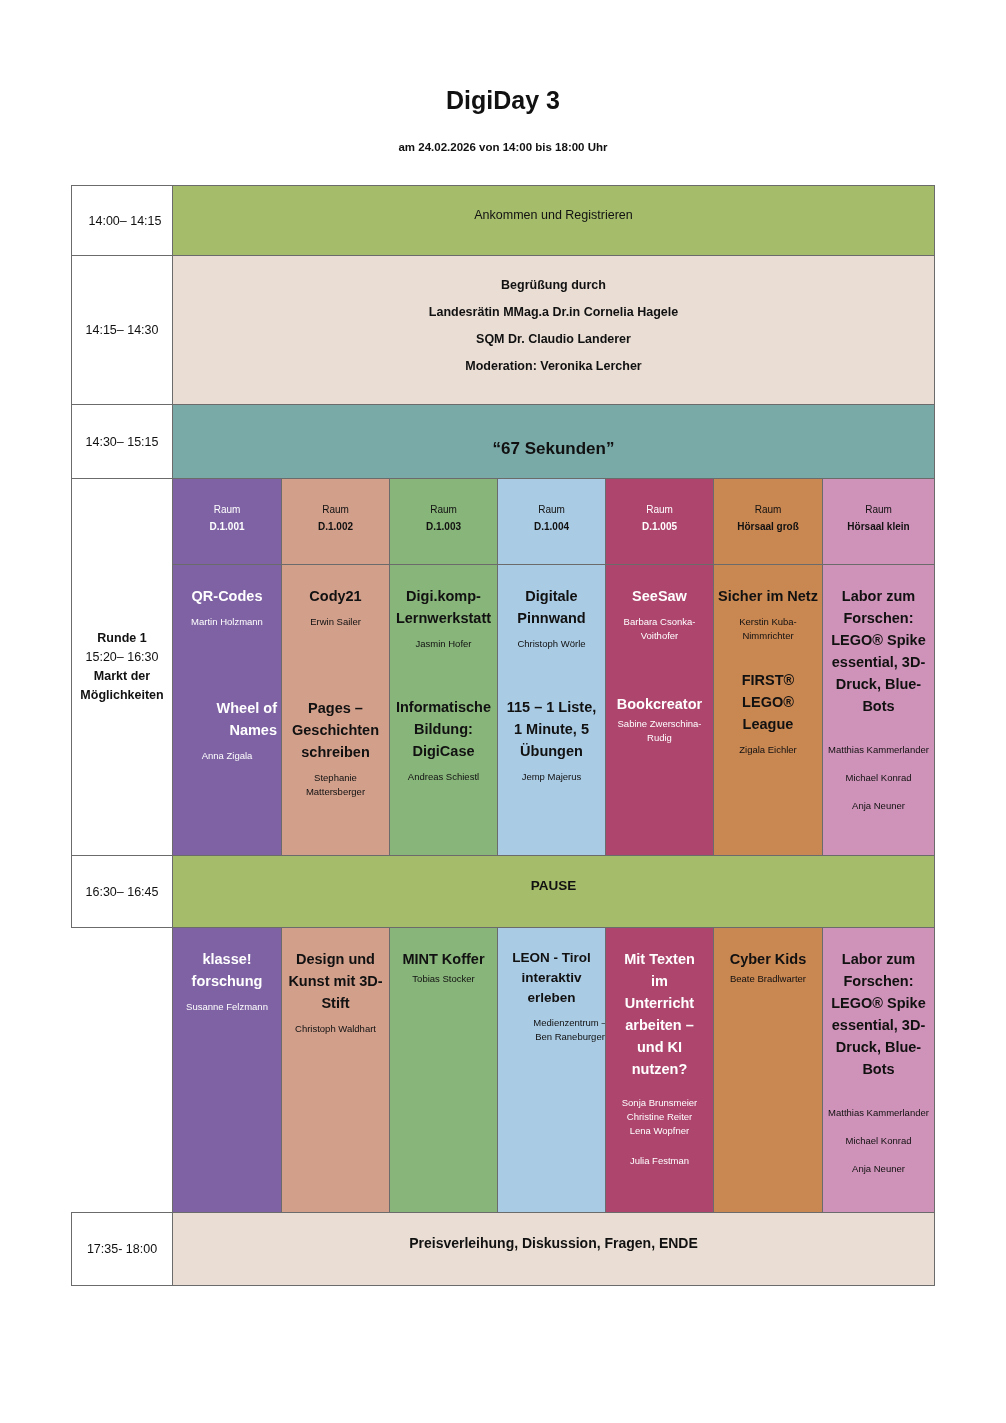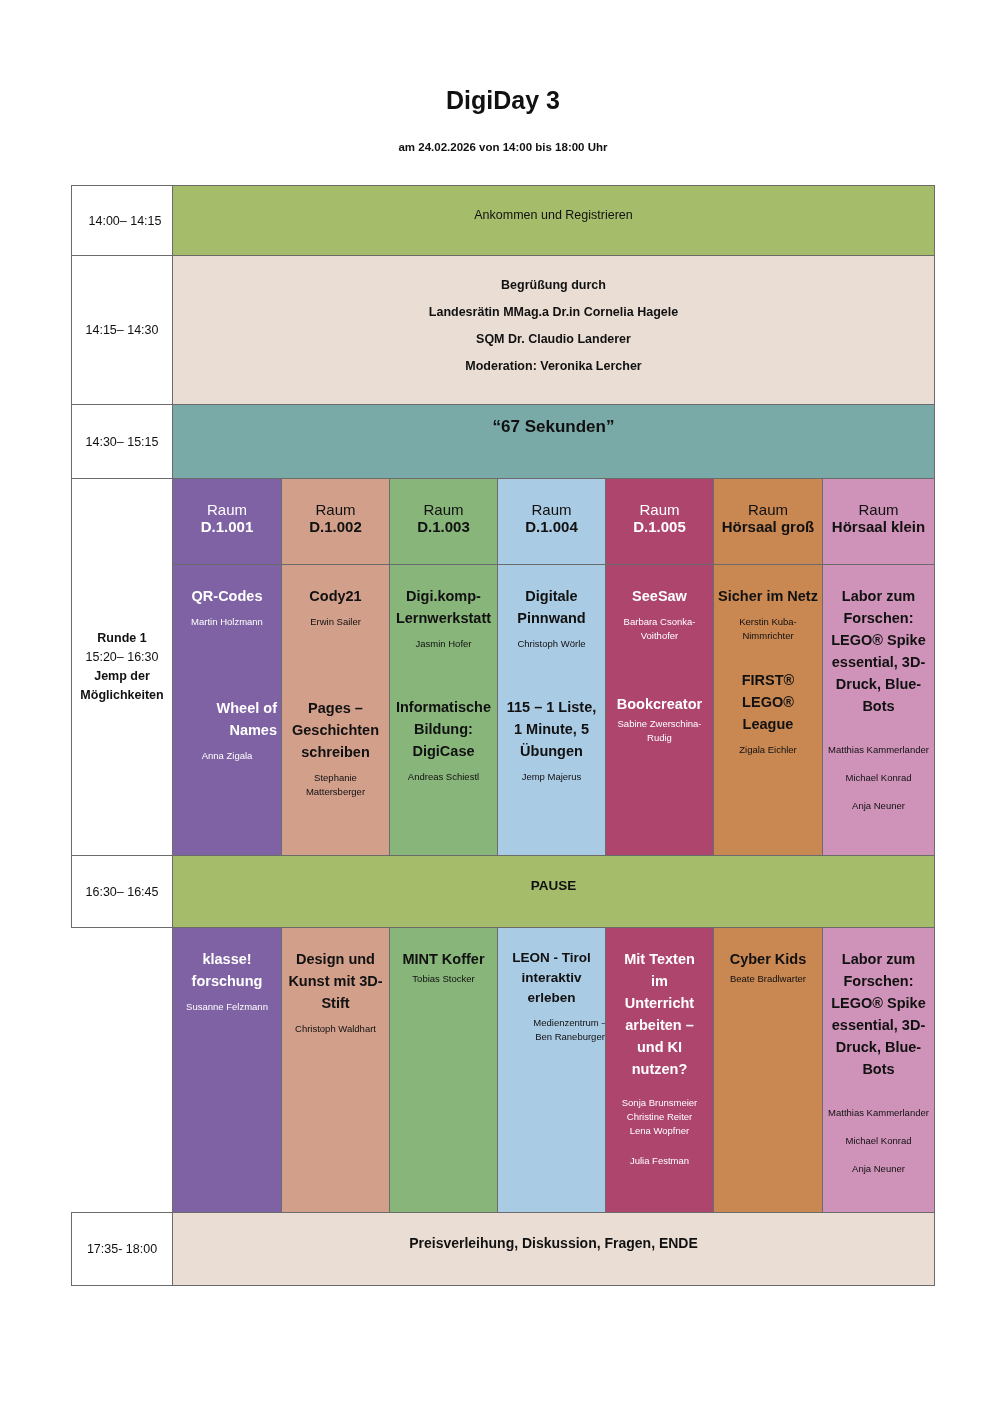--- a/index.html
+++ b/index.html
@@ -13,21 +13,21 @@
   .green { background: #a5bd6b; }
   .beige { background: #e9ddd4; }
   .teal { background: #7aaaa8; }
   .c1 { background: #7e62a3; color: #fff; }
   .c2 { background: #d29f8b; }
   .c3 { background: #88b57a; }
   .c4 { background: #aacbe4; }
   .c5 { background: #ad456d; color: #fff; }
   .c6 { background: #c98752; }
   .c7 { background: #cf93b9; }
-  .room { justify-content: flex-start; padding-top: 22px; font-size: 15px; line-height: 17px; }
+  .room { justify-content: flex-start; padding-top: 22px; font-size: 10px; line-height: 17px; }
   .room b { display: block; }
   .sess { justify-content: flex-start; padding: 20px 4px 0 4px; }
   .st { font-weight: bold; font-size: 14.5px; line-height: 22px; }
   .sp { font-size: 9.5px; line-height: 14px; margin-top: 8px; }
   .rnd { font-size: 12.5px; line-height: 19px; }
   .rnd b { display: block; }
 </style>
 </head>
 <body>
 
@@ -43,28 +43,28 @@
 
   <div class="cell time" style="left:0;top:70px;width:102px;height:150px;">14:15– 14:30</div>
   <div class="cell beige center" style="left:101px;top:70px;width:763px;height:150px;font-size:12.5px;font-weight:bold;line-height:27px;padding-bottom:8px;">
     <span>Begrüßung durch</span>
     <span>Landesrätin MMag.a Dr.in Cornelia Hagele</span>
     <span>SQM Dr. Claudio Landerer</span>
     <span>Moderation: Veronika Lercher</span>
   </div>
 
   <div class="cell time" style="left:0;top:219px;width:102px;height:75px;">14:30– 15:15</div>
-  <div class="cell teal" style="left:101px;top:219px;width:763px;height:75px;justify-content:flex-start;padding-top:12px;font-size:17px;font-weight:bold;">
+  <div class="cell teal" style="left:101px;top:219px;width:763px;height:75px;justify-content:flex-start;padding-top:34px;font-size:17px;font-weight:bold;">
     <span>“67 Sekunden”</span>
   </div>
 
   <div class="cell time rnd" style="left:0;top:293px;width:102px;height:378px;">
     <b>Runde 1</b>
     <span>15:20– 16:30</span>
-    <b style="width:90px;">Jemp der Möglichkeiten</b>
+    <b style="width:90px;">Markt der Möglichkeiten</b>
   </div>
 
   <div class="cell c1 room" style="left:101px;top:293px;width:110px;height:87px;">
       <span>Raum</span>
       <b>D.1.001</b>
     </div>
   <div class="cell c2 room" style="left:210px;top:293px;width:109px;height:87px;">
       <span>Raum</span>
       <b>D.1.002</b>
     </div>

